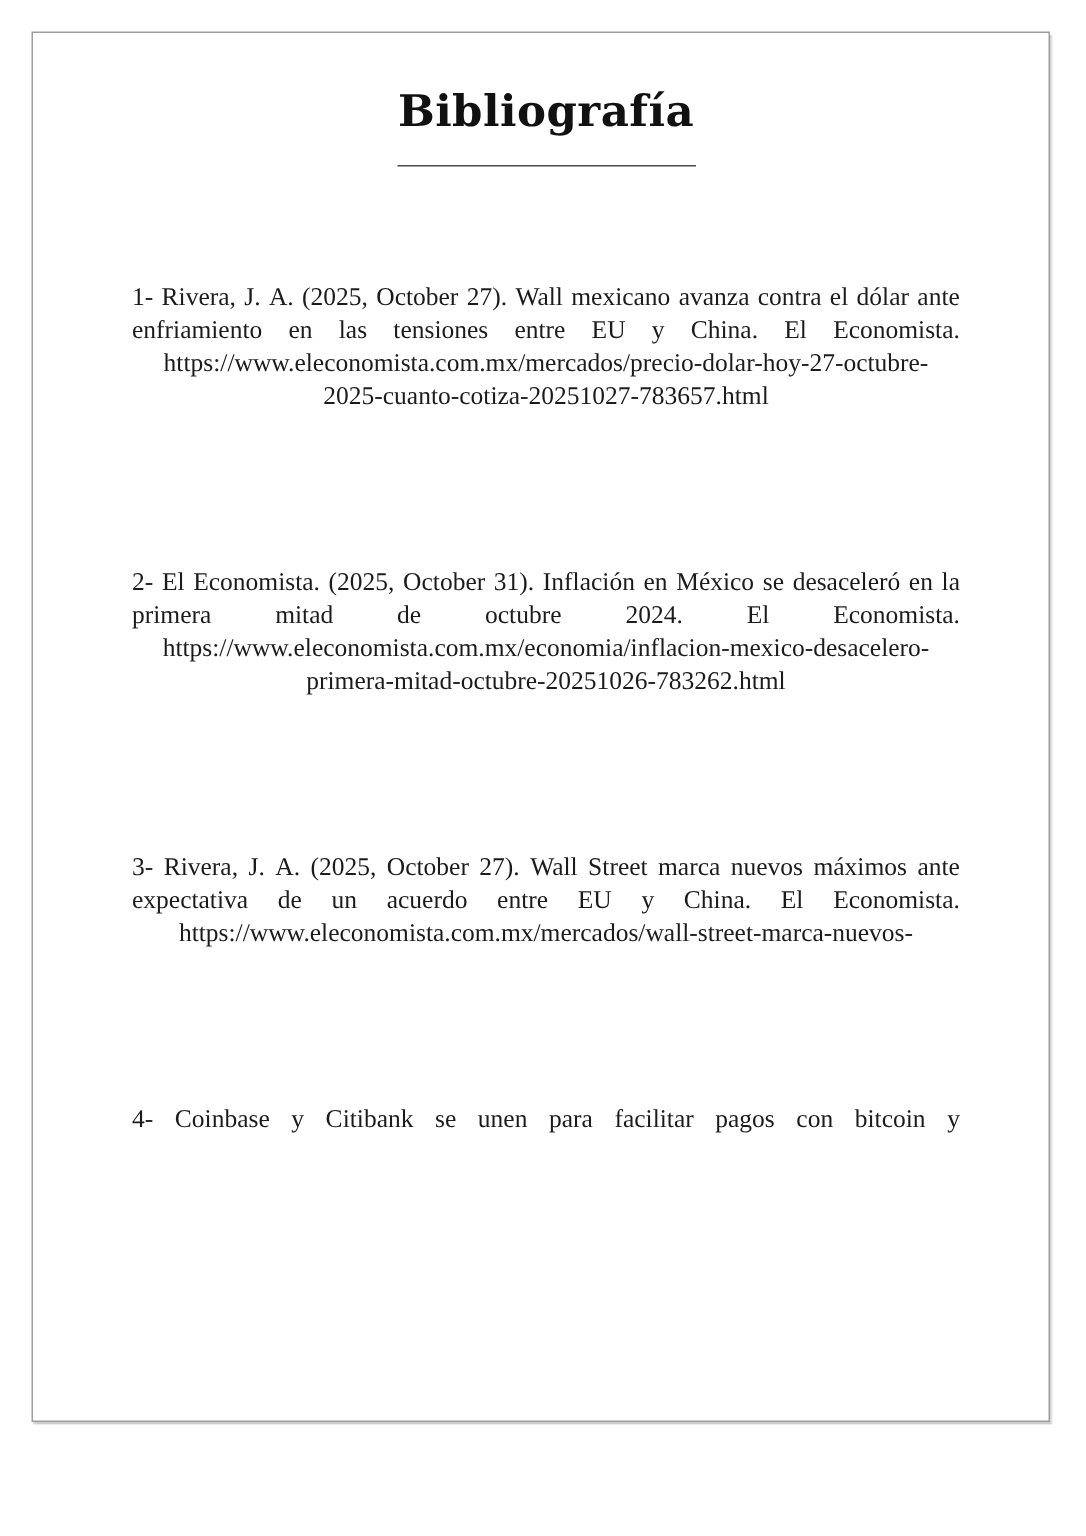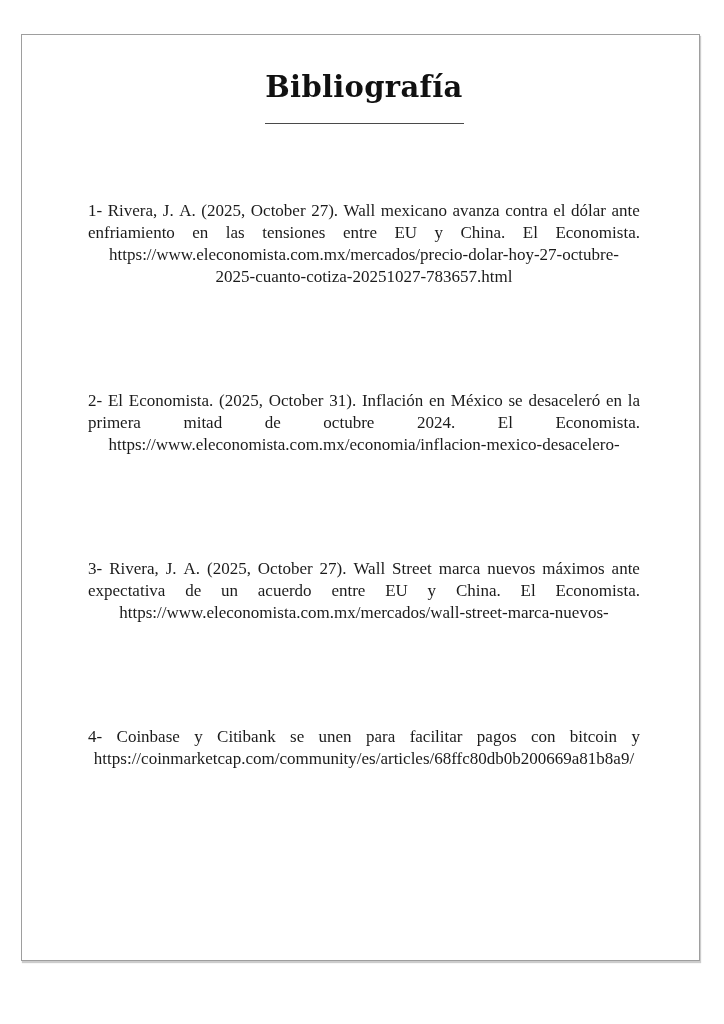--- a/index.html
+++ b/index.html
@@ -9,21 +9,21 @@
   }
   body {
     width: 724px;
     height: 1024px;
     position: relative;
     font-family: "Liberation Serif", serif;
   }
   .page {
     position: absolute;
     left: 21px;
-    top: 34px;
+    top: 21px;
     width: 679px;
     height: 927px;
     box-sizing: border-box;
     background: #ffffff;
     border: 1px solid #9e9e9e;
     box-shadow: 1px 2px 1px rgba(0,0,0,0.20);
     padding: 33px 59px 0 66px;
     overflow: hidden;
   }
   .title {
@@ -124,20 +124,21 @@
         <div class="ref-line justify">
           <span>primera</span>
           <span>mitad</span>
           <span>de</span>
           <span>octubre</span>
           <span>2024.</span>
           <span>El</span>
           <span>Economista.</span>
         </div>
         <div class="ref-line plain">https://www.eleconomista.com.mx/economia/inflacion-mexico-desacelero-</div>
+        <div class="ref-line plain">primera-mitad-octubre-20251026-783262.html</div>
       </div>
       <div class="reference">
         <div class="ref-line justify">
           <span>3-</span>
           <span>Rivera,</span>
           <span>J.</span>
           <span>A.</span>
           <span>(2025,</span>
           <span>October</span>
           <span>27).</span>
@@ -170,16 +171,15 @@
           <span>Citibank</span>
           <span>se</span>
           <span>unen</span>
           <span>para</span>
           <span>facilitar</span>
           <span>pagos</span>
           <span>con</span>
           <span>bitcoin</span>
           <span>y</span>
         </div>
-        <div class="ref-line plain">https://coinmarketcap.com/community/es/articles/68ffc80db0b200669a81b8a9/</div>
       </div>
     </div>
 </div>
 
 </body></html>

